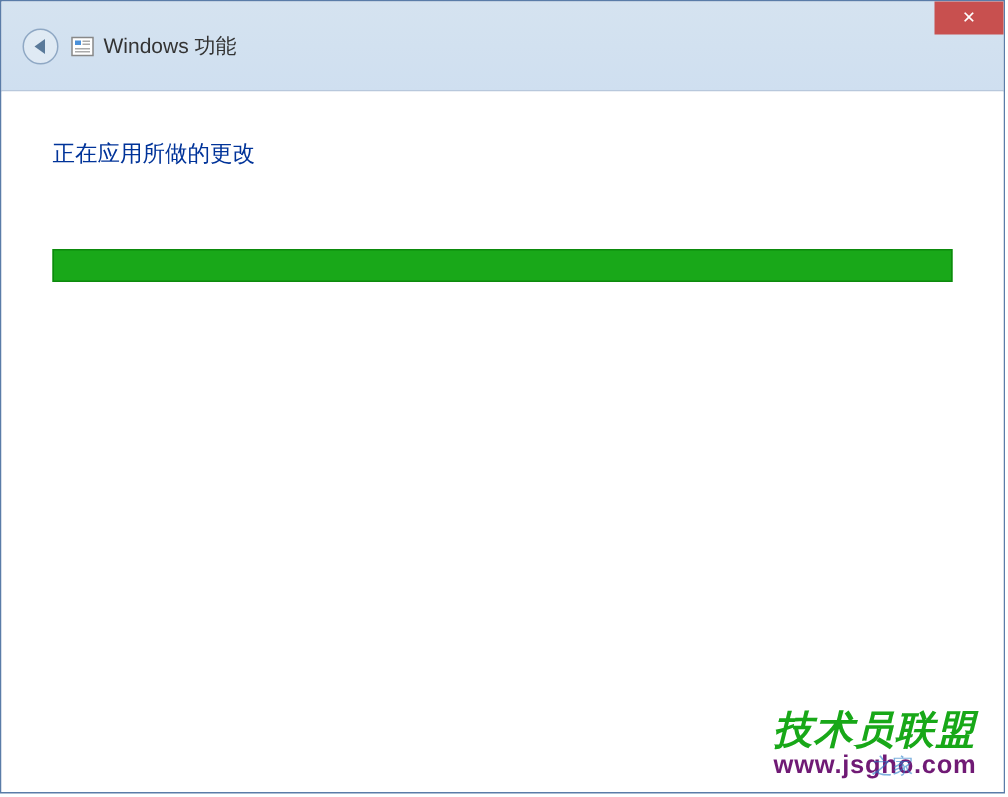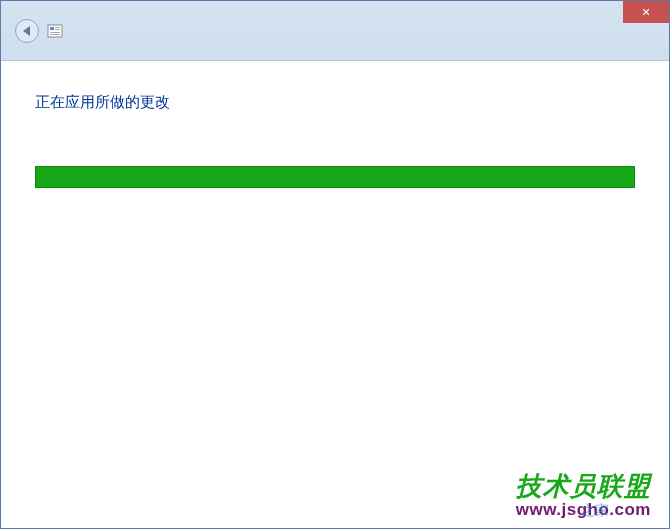--- a/index.html
+++ b/index.html
@@ -141,20 +141,21 @@
     <div class="title-icon">
       <svg viewBox="0 0 16 16">
         <rect x="1" y="2" width="14" height="12" fill="#fff" stroke="#888" stroke-width="1"></rect>
         <rect x="3" y="4" width="4" height="3" fill="#4a90d9"></rect>
         <rect x="8" y="4" width="5" height="1" fill="#aaa"></rect>
         <rect x="8" y="6" width="5" height="1" fill="#aaa"></rect>
         <rect x="3" y="9" width="10" height="1" fill="#aaa"></rect>
         <rect x="3" y="11" width="10" height="1" fill="#aaa"></rect>
       </svg>
     </div>
+    <span class="title-text">Windows 功能</span>
     <div class="close-button">
       <span class="close-x">✕</span>
     </div>
   </div>
   <div class="content">
     <div class="status-text">正在应用所做的更改</div>
     <div class="progress-bar"></div>
     <div class="watermark">
       <div class="watermark-cn">技术员联盟</div>
       <div class="watermark-url">www.jsgho.com</div>

